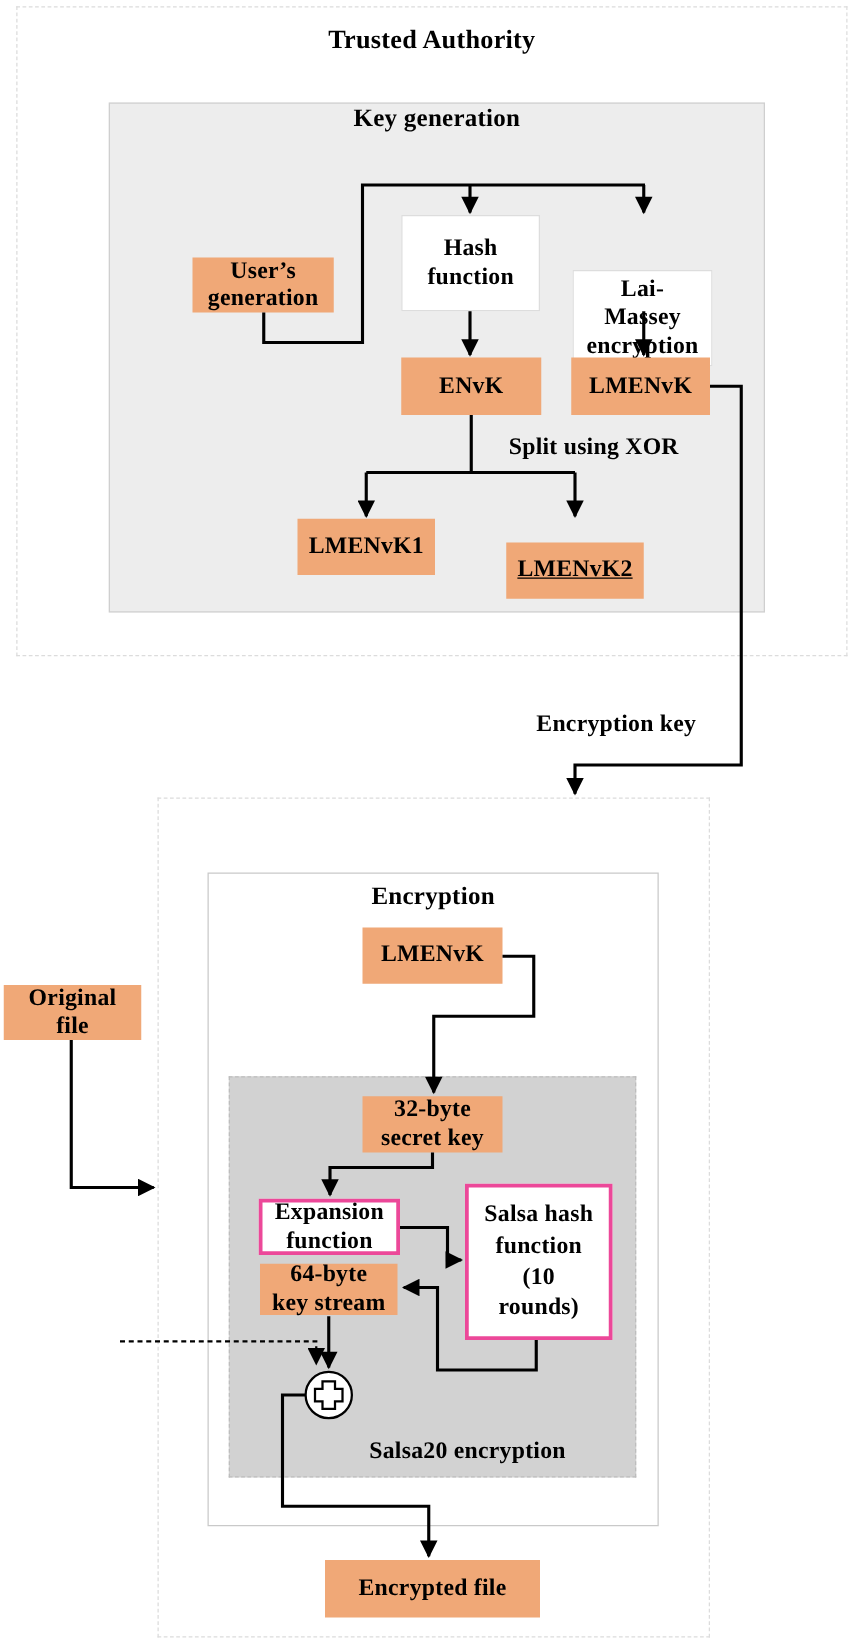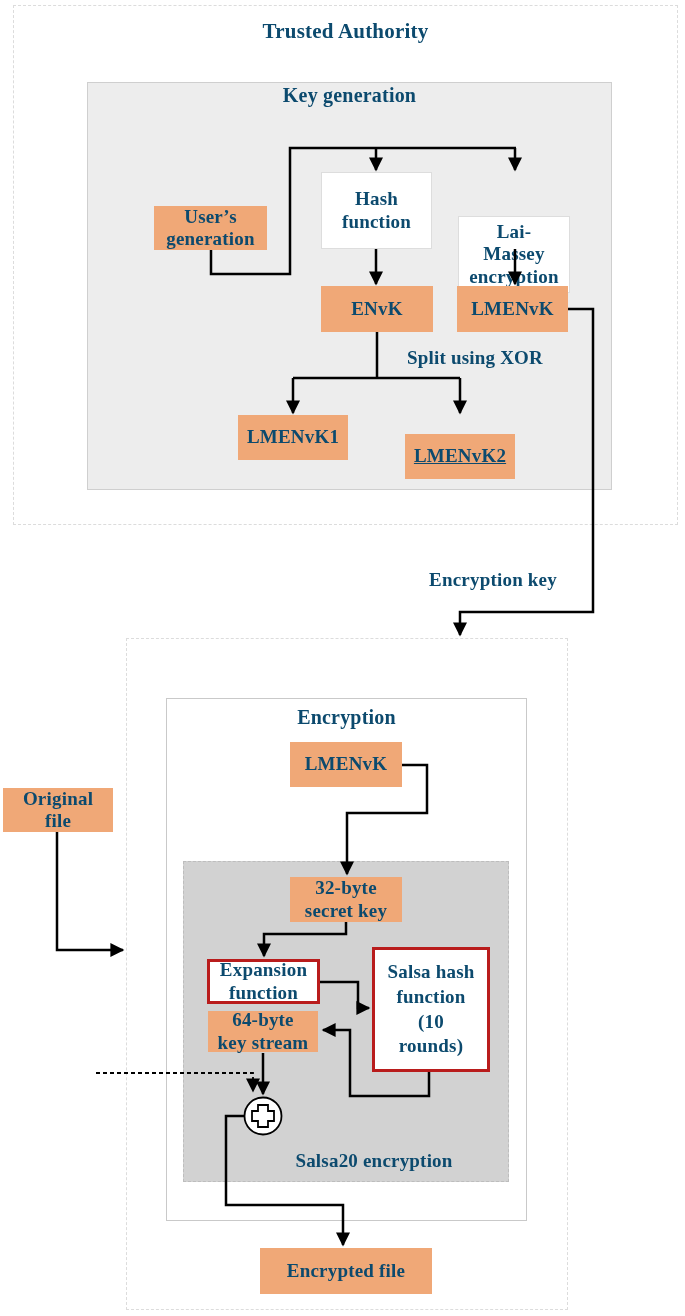--- a/index.html
+++ b/index.html
@@ -1,33 +1,33 @@
 <!DOCTYPE html>
 <html><head>
 <meta charset="utf-8">
 <style>
   html,body{margin:0;padding:0;background:#ffffff;}
   .canvas{
     position:relative;width:685px;height:1316px;background:#ffffff;overflow:hidden;
-    font-family:"Liberation Serif","DejaVu Serif",serif;font-weight:700;color:#0c4a6e;
+    font-family:"Liberation Serif","DejaVu Serif",serif;font-weight:700;color:#000000;
   }
   .abs{position:absolute;box-sizing:border-box;}
   
   .dashed-box{border:1px dashed #dcdcdc;background:transparent;}
   .panel-gray{background:#ededed;border:1px solid #cfcfcf;}
   .panel-white{background:#ffffff;border:1px solid #c9c9c9;}
   .panel-salsa{background:#d2d2d2;border:1px dashed #bdbdbd;}
   
   .node,.wbox,.obox{
     display:flex;align-items:center;justify-content:center;text-align:center;
     font-size:19px;line-height:1.18;white-space:pre-line;letter-spacing:.2px;
   }
   .node{background:#f0a877;}
   .wbox{background:#ffffff;border:1px solid #dddddd;}
-  .obox{background:#ffffff;border:3px solid #b91c1c;}
+  .obox{background:#ffffff;border:3px solid #ec4899;}
   
   .t1{font-size:21px;text-align:center;letter-spacing:.2px;}
   .t2{font-size:20px;text-align:center;letter-spacing:.2px;}
   .flabel{font-size:19px;text-align:center;letter-spacing:.2px;white-space:nowrap;}
   svg.wires{position:absolute;left:0;top:0;pointer-events:none;}
 </style>
 </head>
 <body>
 
 <div class="canvas">

